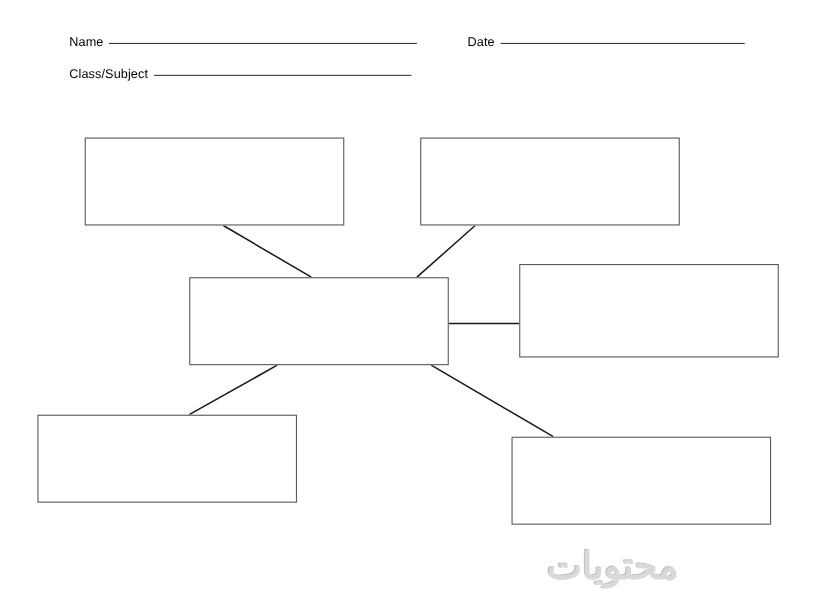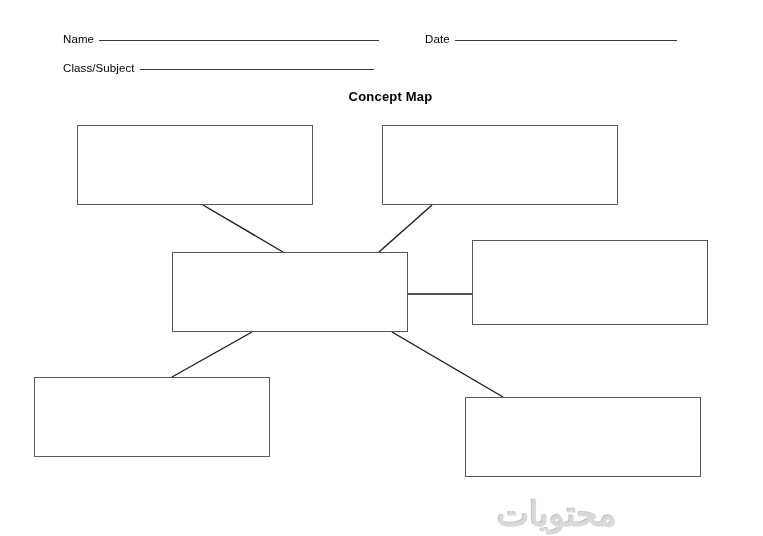--- a/index.html
+++ b/index.html
@@ -133,21 +133,20 @@
     <span class="field-label">Name</span>
     <span class="field-rule"></span>
   </div>
 
   <div class="field" id="field-date">
     <span class="field-label">Date</span>
     <span class="field-rule"></span>
   </div>
 
 
-  <div id="page-title">Concept Map</div>
 
   <div id="map-canvas">
 
     <svg id="connectors" viewBox="0 0 763 536" width="763" height="536" xmlns="http://www.w3.org/2000/svg">
       <g stroke="#1a1a1a" stroke-width="1.4" fill="none" shape-rendering="geometricPrecision">
         <line x1="203" y1="205" x2="283" y2="252"></line>
         <line x1="432" y1="205" x2="379" y2="252"></line>
         <line x1="408" y1="294" x2="472" y2="294"></line>
         <line x1="252" y1="332" x2="172" y2="377"></line>
         <line x1="392" y1="332" x2="503" y2="397"></line>

